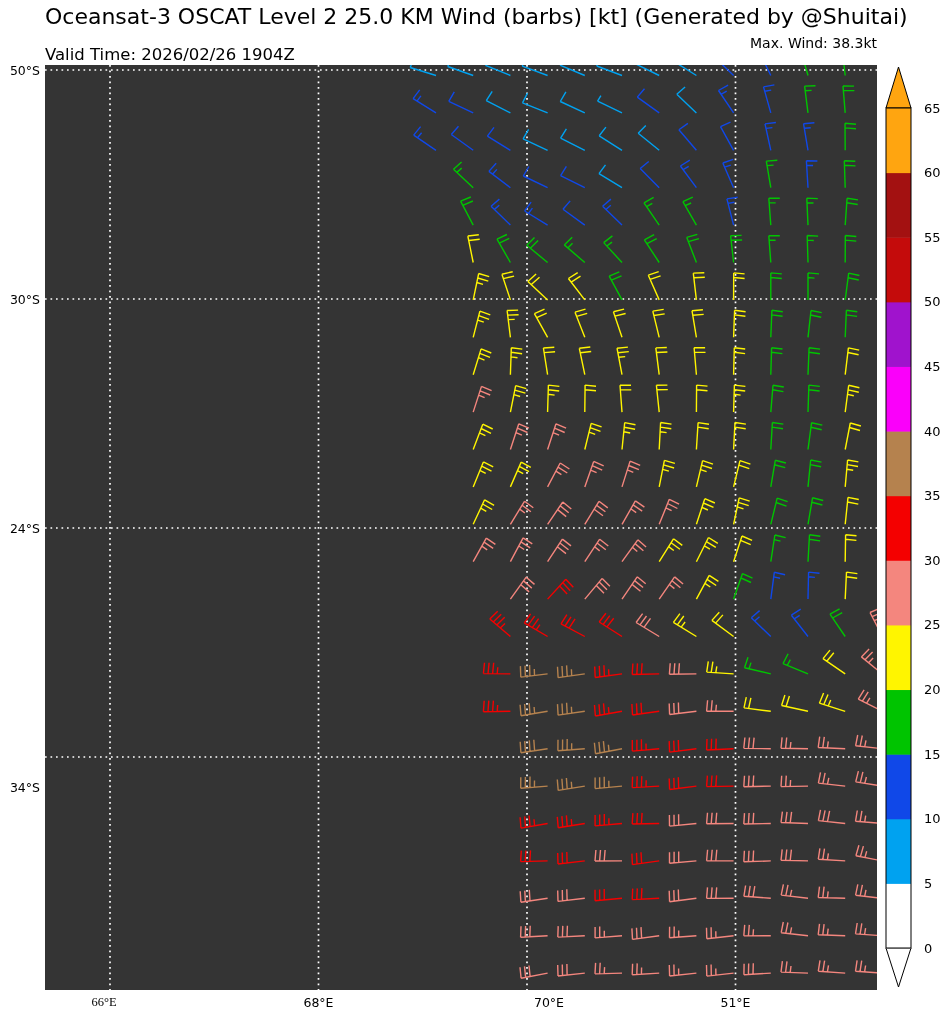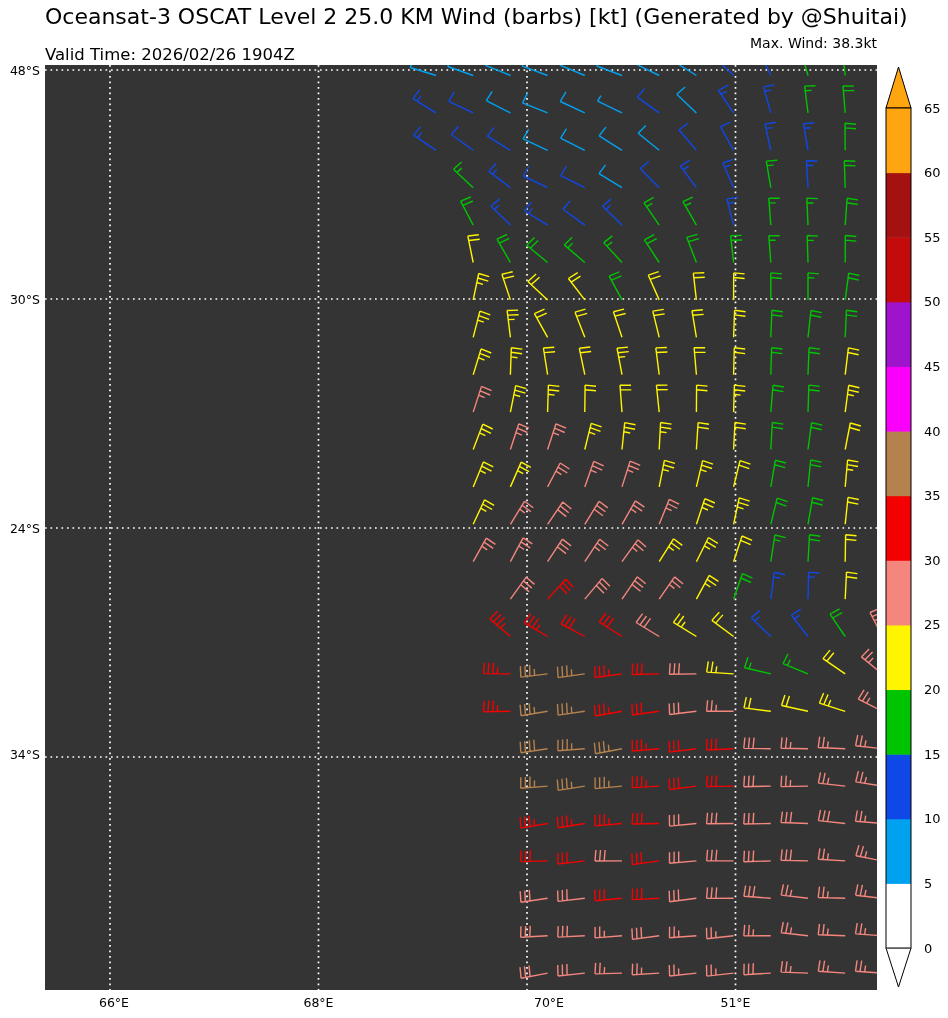--- a/index.html
+++ b/index.html
@@ -325,27 +325,27 @@
         <path d="M688.6 908.1 L661.8 911.1 M661.8 911.1 L661.5 900.1 M666.3 910.6 L666.1 899.6 M670.9 910.1 L670.8 903.6" stroke="#f4867e"></path>
         <path d="M725.8 908.1 L698.9 909.8 M698.9 909.8 L699.1 898.8 M703.4 909.5 L703.7 898.6 M708.0 909.3 L708.3 898.3" stroke="#f4867e"></path>
         <path d="M763.0 908.1 L736.0 907.1 M736.0 907.1 L737.4 896.1 M740.6 907.2 L742.0 896.3 M745.2 907.4 L746.0 901.0" stroke="#f4867e"></path>
         <path d="M800.2 908.1 L773.3 906.2 M773.3 906.2 L775.0 895.3 M777.9 906.5 L779.6 895.7 M782.4 906.9 L783.5 900.4" stroke="#f4867e"></path>
         <path d="M837.4 908.1 L810.5 906.3 M810.5 906.3 L812.1 895.4 M815.0 906.6 L816.7 895.7 M819.6 906.9 L820.6 900.5" stroke="#f4867e"></path>
       </g>
     </svg>
 </div>
 
 <div id="ylabels">
-    <div class="ylabel" style="top: 70px;">48°S</div>
+    <div class="ylabel" style="top: 70px;">50°S</div>
     <div class="ylabel" style="top: 299px;">30°S</div>
     <div class="ylabel" style="top: 528px;">24°S</div>
-    <div class="ylabel" style="top: 754px;">34°S</div>
+    <div class="ylabel" style="top: 787px;">34°S</div>
   </div>
 <div id="xlabels">
-    <div class="xlabel" style="left: 114px;">66°E</div>
+    <div class="xlabel" style="left: 104px; font-family: Liberation Serif, serif;">66°E</div>
     <div class="xlabel" style="left: 318.5px;">68°E</div>
     <div class="xlabel" style="left: 549px;">70°E</div>
     <div class="xlabel" style="left: 735.5px;">51°E</div>
   </div>
 
 <div class="cbar">
   <svg id="cbar-svg" width="64" height="945" viewBox="0 0 64 945">
       <polygon points="2,48.004999999999995 14.5,7 27,48.004999999999995" fill="#ffa510" stroke="#000" stroke-width="1"></polygon>
       <polygon points="2,888 27,888 14.5,927" fill="#ffffff" stroke="#000" stroke-width="1"></polygon>
       <rect x="2" y="823.385" width="25" height="65.115" fill="#ffffff"></rect>

